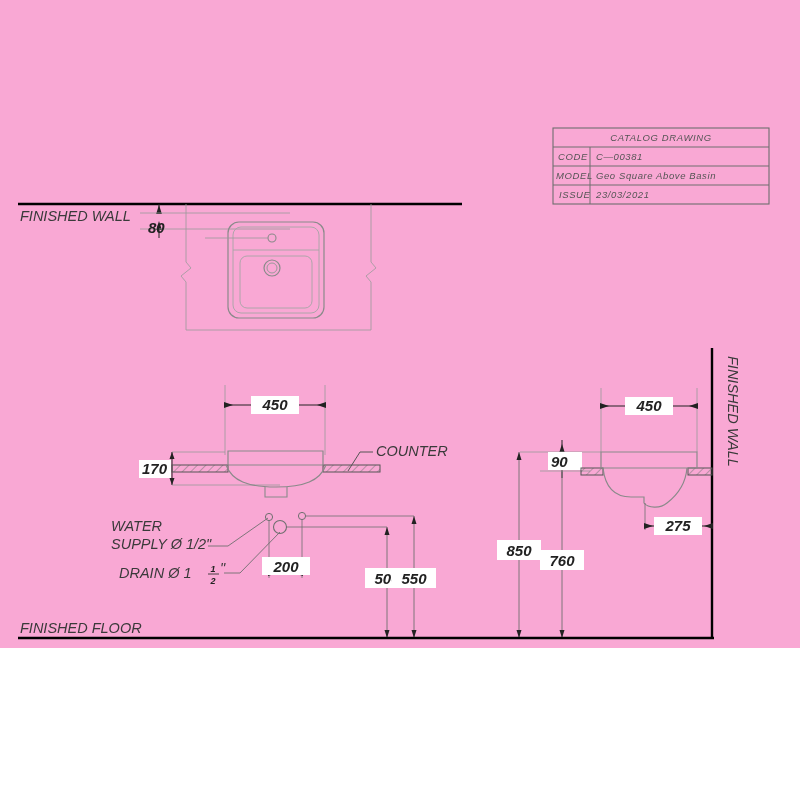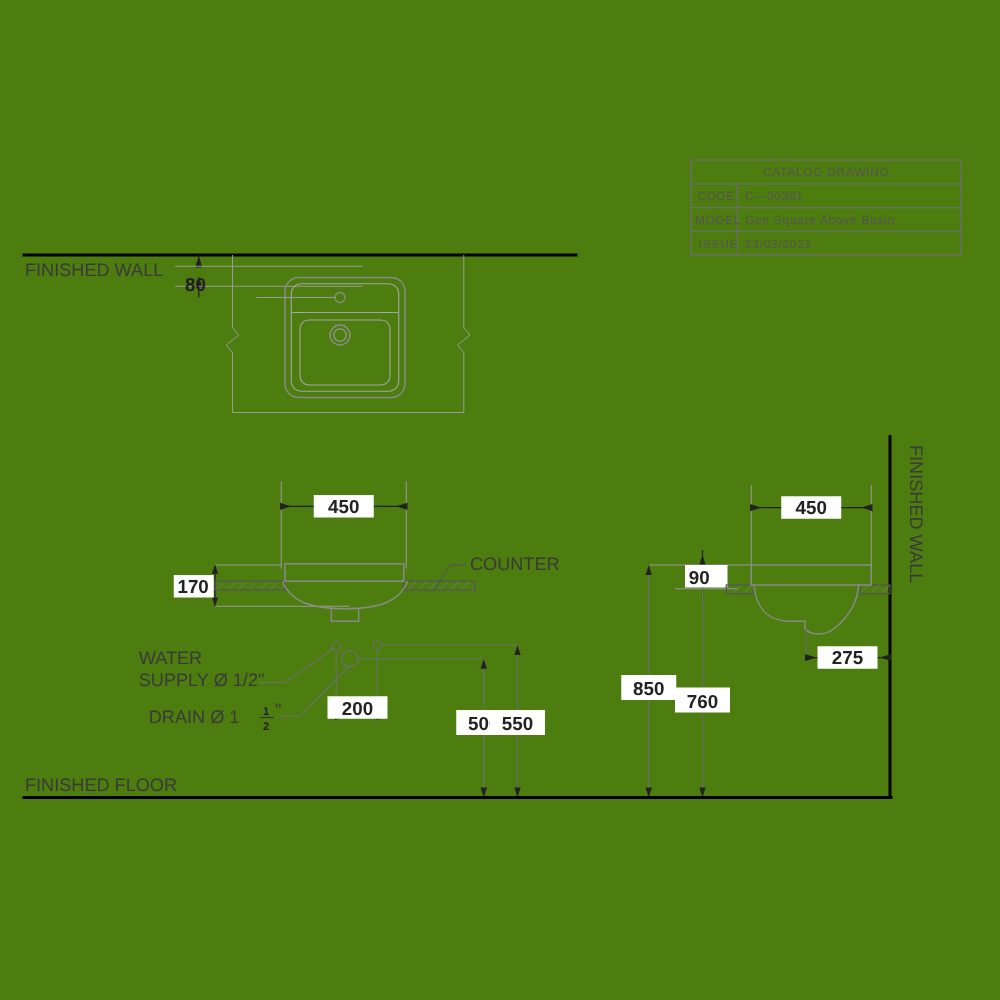--- a/index.html
+++ b/index.html
@@ -3,24 +3,25 @@
 <meta charset="utf-8">
 <style>
   html, body {
     margin: 0;
     padding: 0;
     background: #ffffff;
   }
   #sheet {
     position: relative;
     width: 800px;
-    height: 800px;
-    background: #4d7c0f;
+    height: 648px;
+    background: #f9a8d4;
     font-family: "Liberation Sans", sans-serif;
     overflow: hidden;
+    font-style: italic;
   }
   #sheet svg {
     position: absolute;
     top: 0;
     left: 0;
   }
   text {
     font-family: "Liberation Sans", sans-serif;
     fill: #333333;
   }

